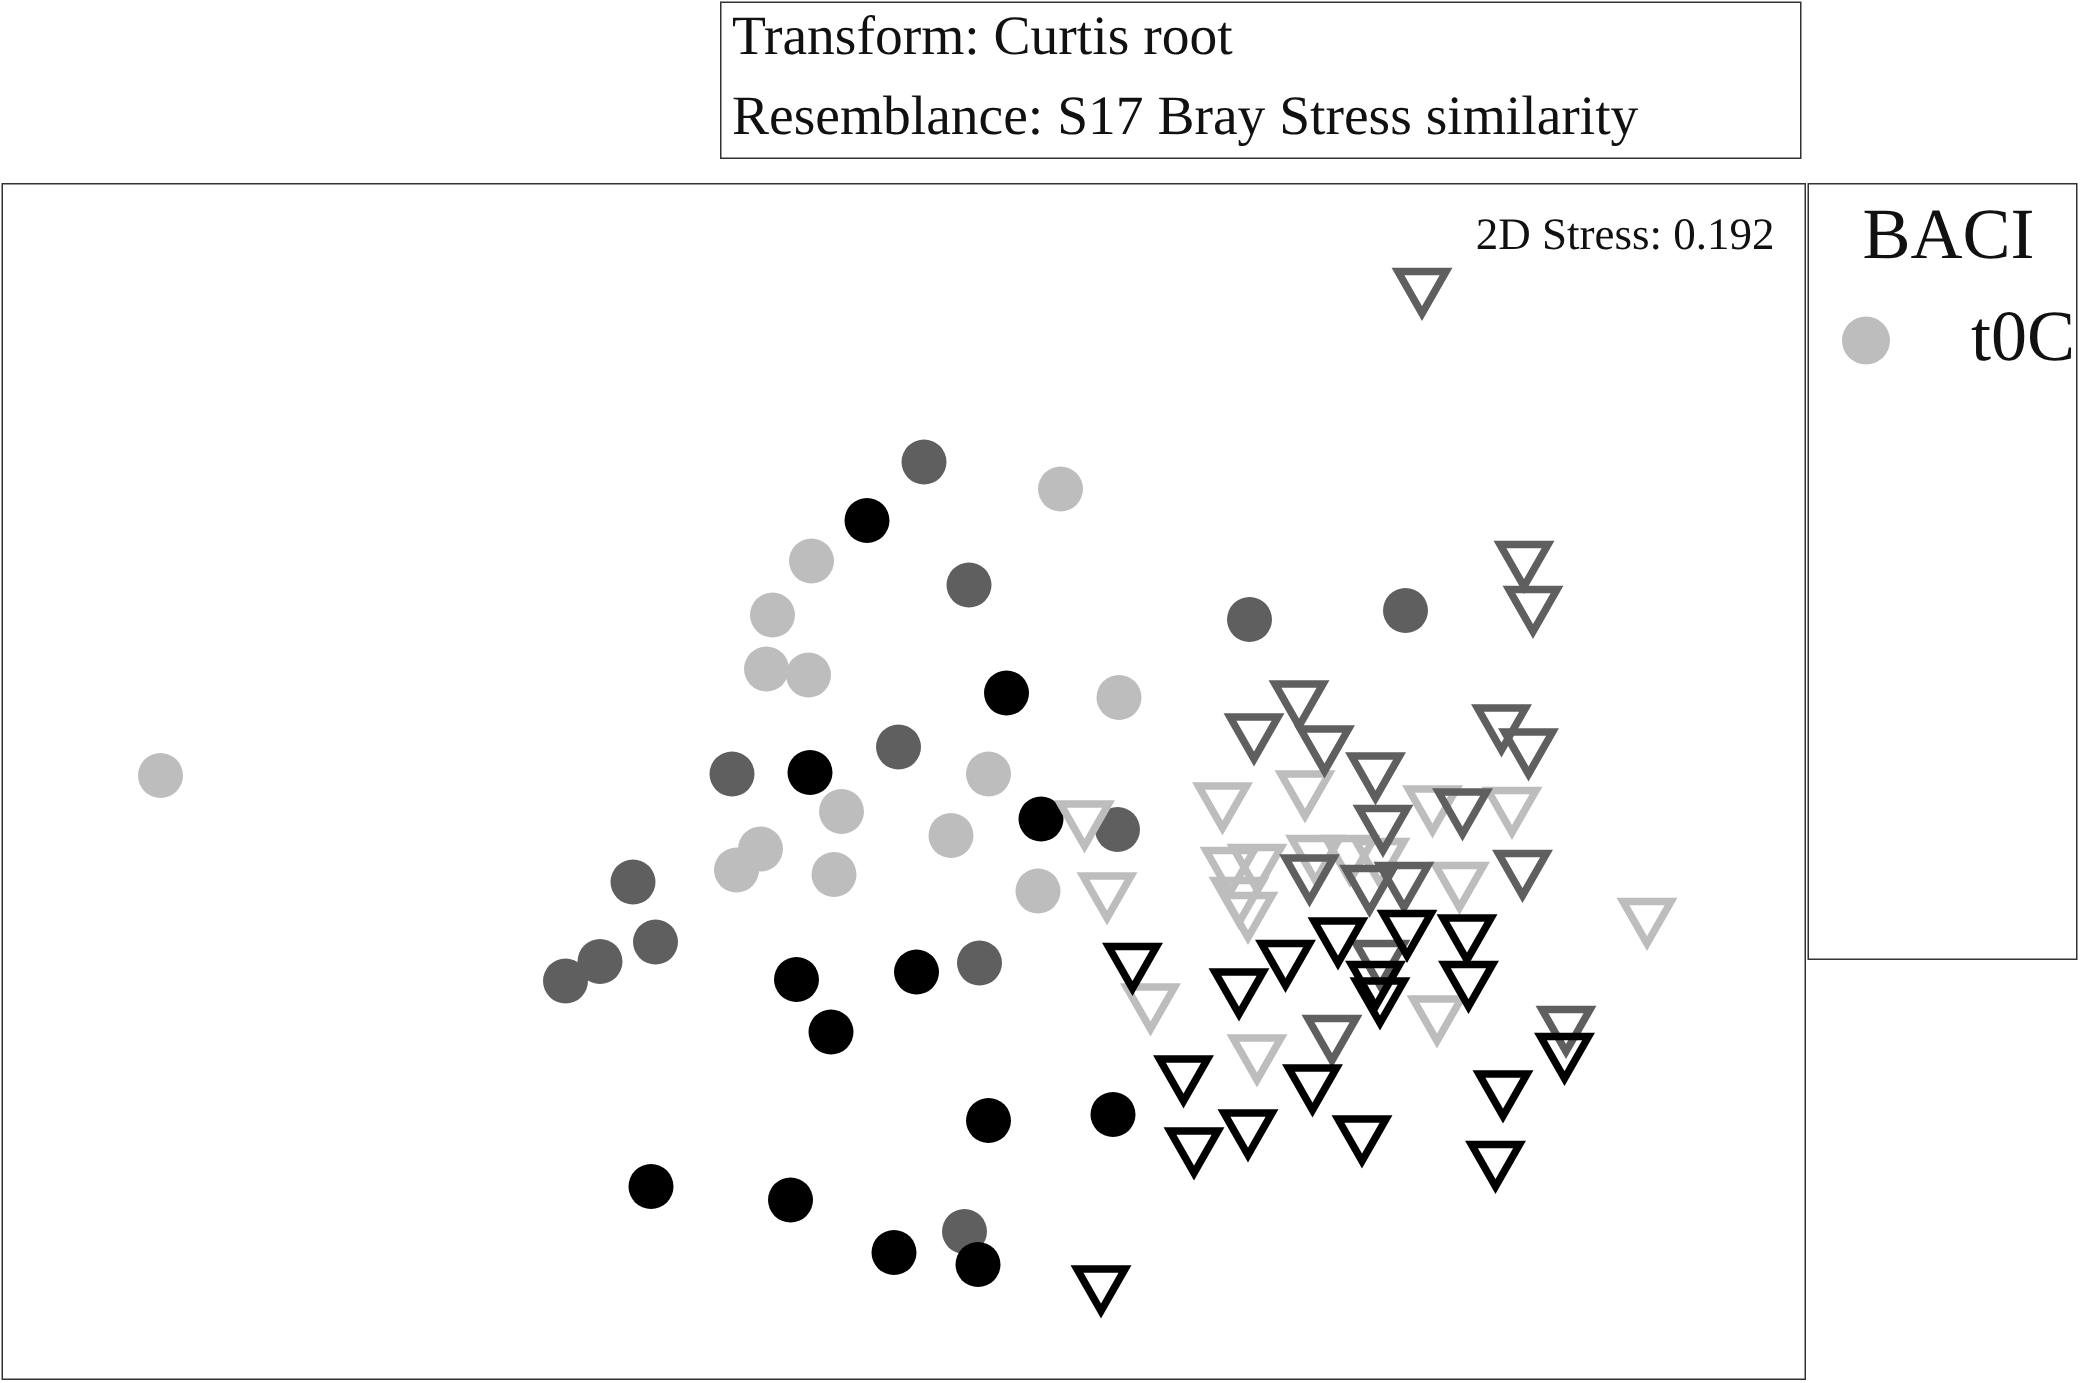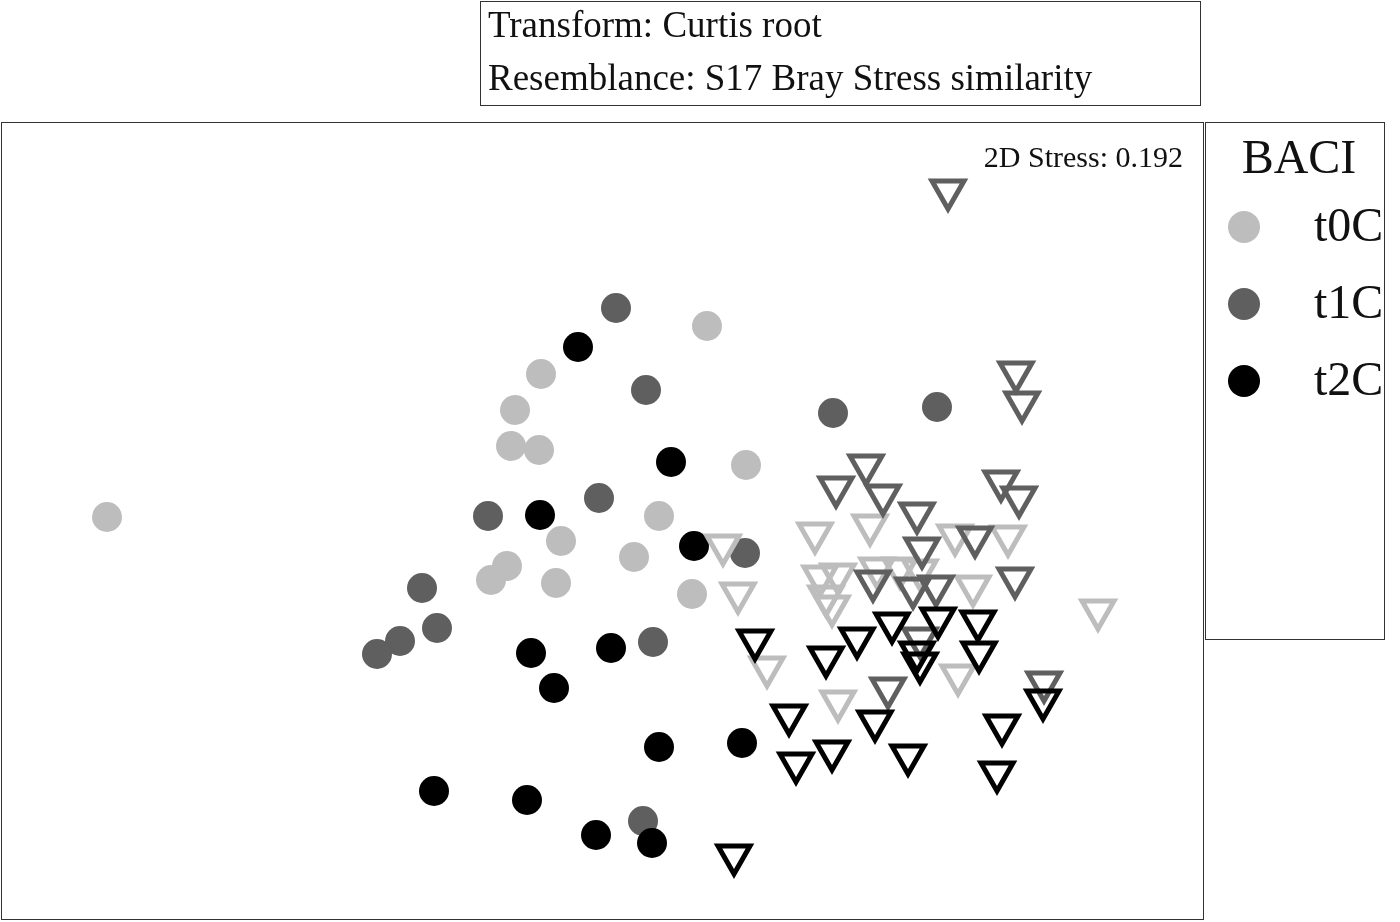--- a/index.html
+++ b/index.html
@@ -144,25 +144,13 @@
   </svg>
 
 <div class="legend">
   <div class="legend-title">BACI</div>
   <div class="legend-item" style="top:68px">
     <svg class="sym" viewBox="0 0 40 40">
         <circle cx="20" cy="20" r="16" fill="#bdbdbd"></circle>
       </svg>
     <span class="lbl">t0C</span>
   </div>
-  <div class="legend-item" style="top:145px">
-    <svg class="sym" viewBox="0 0 40 40">
-        <circle cx="20" cy="20" r="16" fill="#5f5f5f"></circle>
-      </svg>
-    <span class="lbl">t1C</span>
-  </div>
-  <div class="legend-item" style="top:222px">
-    <svg class="sym" viewBox="0 0 40 40">
-        <circle cx="20" cy="20" r="16" fill="#000000"></circle>
-      </svg>
-    <span class="lbl">t2C</span>
-  </div>
 </div>
 
 </body></html>

